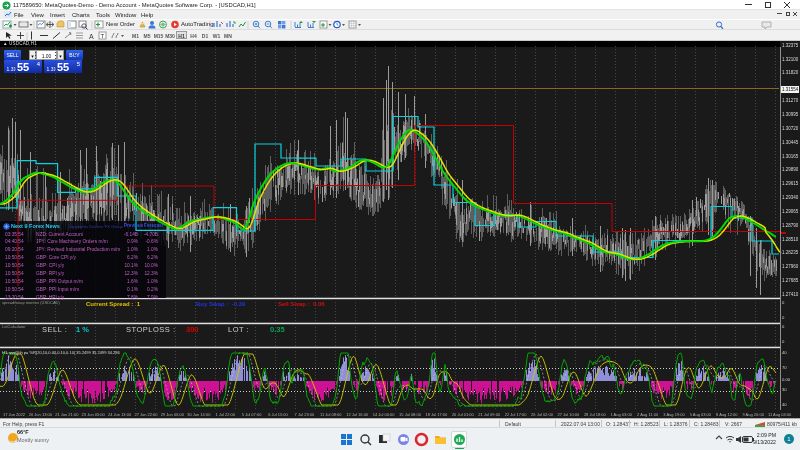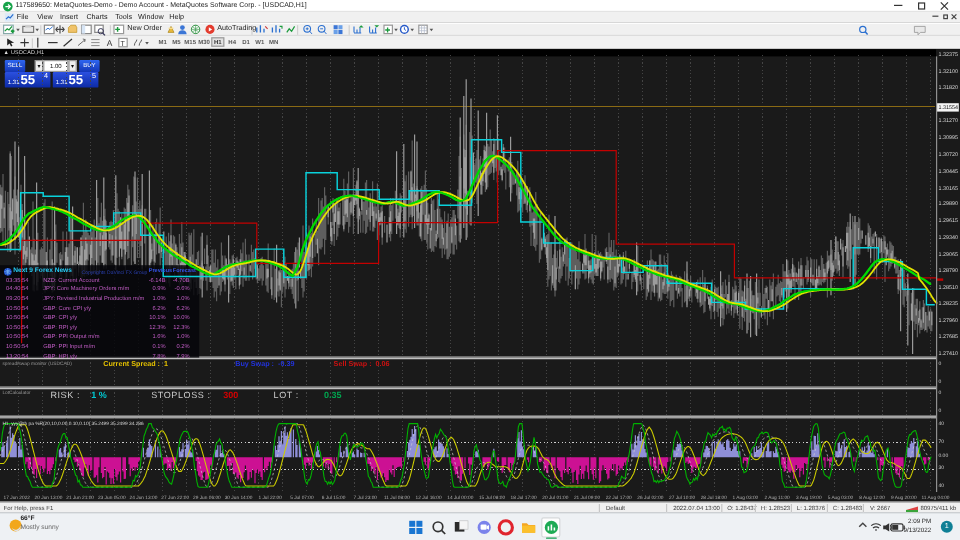--- a/index.html
+++ b/index.html
@@ -312,21 +312,21 @@
 <div class="abs pane-label" style="left:2px;top:299.5px">spread/swap monitor (USDCAD)</div>
 <div class="abs" id="spread-cs">Current Spread :&nbsp; 1</div>
 <div class="abs" id="spread-bs">Buy Swap :&nbsp; -0.39</div>
 <div class="abs" id="spread-ss">Sell Swap :&nbsp; 0.06</div>
 
 <div class="abs sep" style="top:321.5px"></div>
 <svg class="abs" style="left:0;top:323.5px" width="780" height="22" shape-rendering="crispEdges">
     <path d="M15.5,0V22M35.5,0V22M55.5,0V22M75.5,0V22M95.5,0V22M115.5,0V22M135.5,0V22M155.5,0V22M175.5,0V22M195.5,0V22M215.5,0V22M235.5,0V22M255.5,0V22M275.5,0V22M295.5,0V22M315.5,0V22M335.5,0V22M355.5,0V22M375.5,0V22M395.5,0V22M415.5,0V22M435.5,0V22M455.5,0V22M475.5,0V22M495.5,0V22M515.5,0V22M535.5,0V22M555.5,0V22M575.5,0V22M595.5,0V22M615.5,0V22M635.5,0V22M655.5,0V22M675.5,0V22M695.5,0V22M715.5,0V22M735.5,0V22M755.5,0V22M775.5,0V22" stroke="#454545" stroke-width="1" stroke-dasharray="1 2"></path>
   </svg>
 <div class="abs pane-label" style="left:2px;top:324px">LotCalculator</div>
-<div class="abs lotlabel" style="left:42px">RISK :</div>
+<div class="abs lotlabel" style="left:42px">SELL :</div>
 <div class="abs lotval" style="left:76px;color:#00c8d2">1 %</div>
 <div class="abs lotlabel" style="left:126px">STOPLOSS :</div>
 <div class="abs lotval" style="left:186px;color:#d40000">300</div>
 <div class="abs lotlabel" style="left:228px">LOT :</div>
 <div class="abs lotval" style="left:270px;color:#00a54f">0.35</div>
 
 <div class="abs sep" style="top:345.5px"></div>
 
 <svg class="abs" style="left:0;top:348px" width="800" height="62" shape-rendering="crispEdges">
  <path d="M15.5,0V62M35.5,0V62M55.5,0V62M75.5,0V62M95.5,0V62M115.5,0V62M135.5,0V62M155.5,0V62M175.5,0V62M195.5,0V62M215.5,0V62M235.5,0V62M255.5,0V62M275.5,0V62M295.5,0V62M315.5,0V62M335.5,0V62M355.5,0V62M375.5,0V62M395.5,0V62M415.5,0V62M435.5,0V62M455.5,0V62M475.5,0V62M495.5,0V62M515.5,0V62M535.5,0V62M555.5,0V62M575.5,0V62M595.5,0V62M615.5,0V62M635.5,0V62M655.5,0V62M675.5,0V62M695.5,0V62M715.5,0V62M735.5,0V62M755.5,0V62M775.5,0V62" stroke="#454545" stroke-width="1" stroke-dasharray="1 2"></path>

